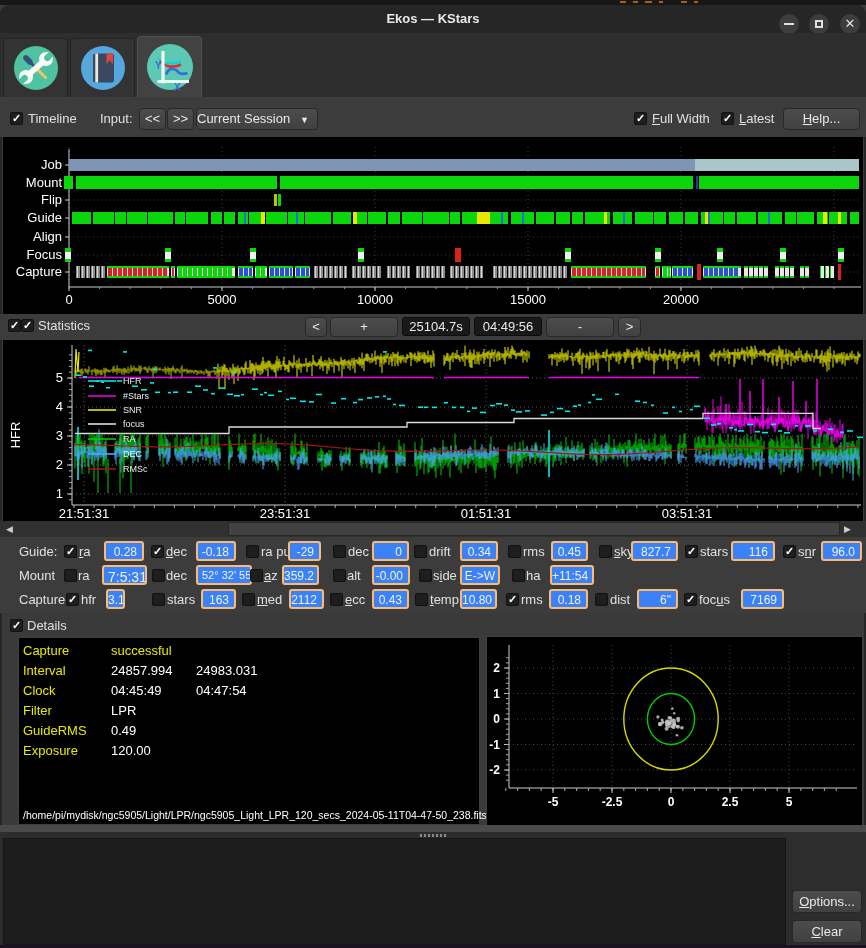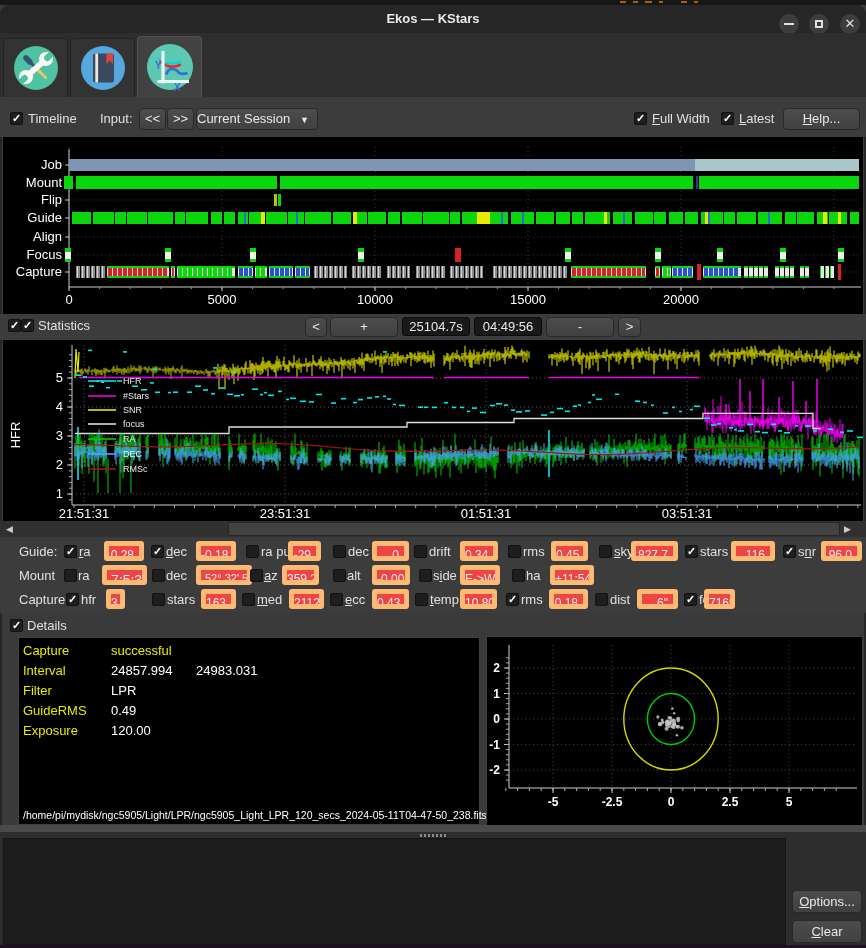--- a/index.html
+++ b/index.html
@@ -8,21 +8,21 @@
 .winbtn { position:absolute; top:9px; width:20px; height:20px; border-radius:50%; background:#3d3d3d; color:#ddd; text-align:center; line-height:19px; font-size:12px; }
 .tabbar { left:0; top:33px; width:866px; height:64px; background:#2e2e2e; }
 .tab { position:absolute; top:5px; width:65px; height:59px; background:#333333; border:1px solid #232323; border-bottom:none; border-radius:4px 4px 0 0; }
 .tab.sel { background:#424242; border-color:#505050; top:3px; height:61px; }
 .tab svg { position:absolute; left:50%; top:50%; transform:translate(-50%,-50%); }
 .toolbar { left:0; top:97px; width:866px; height:40px; background:#3c3c3c; }
 .cb { position:absolute; width:13px; height:13px; background:#1e1e1e; border:1px solid #111; border-radius:2px; }
 .cb .mk { position:absolute; left:1px; top:-1px; color:#fff; font-size:11px; font-weight:bold; line-height:13px; }
 .sl { position:absolute; color:#e0e0e0; font-size:13px; white-space:nowrap; }
 .btn { position:absolute; background:linear-gradient(#4c4c4c,#414141); border:1px solid #282828; border-radius:4px; color:#e8e8e8; font-size:13px; text-align:center; }
-.vbox { position:absolute; height:20px; background:#ef4444; border:5px solid #fdba74; border-radius:3px; color:#f0f0f0; font-size:12px; text-align:right; padding:2px 5px 0 0; white-space:nowrap; overflow:hidden; }
+.vbox { position:absolute; height:20px; background:#3b82f6; border:2px solid #fdba74; border-radius:3px; color:#f0f0f0; font-size:12px; text-align:right; padding:2px 5px 0 0; white-space:nowrap; overflow:hidden; }
 .darkbox { position:absolute; height:19px; background:#191919; border:1px solid #0c0c0c; border-radius:3px; color:#e8e8e8; font-size:13px; text-align:center; padding-top:1px; }
 u { text-decoration:underline; }
 </style></head>
 <body>
 <div class="abs" style="left:0;top:0;width:866px;height:5px;background:#171717"></div>
 <div class="abs" style="left:0;top:33px;width:2px;height:912px;background:#262626"></div>
 <div class="abs" style="left:864px;top:33px;width:2px;height:912px;background:#262626"></div>
 <div class="abs" style="left:620px;top:1px;width:6px;height:2px;background:#a2601c"></div>
 <div class="abs" style="left:633px;top:1px;width:5px;height:2px;background:#a2601c"></div>
 <div class="abs" style="left:645px;top:1px;width:7px;height:2px;background:#a2601c"></div>
@@ -839,40 +839,45 @@
       </span>
       <span class="sl" style="left:521px;top:592px">rms</span>
       <span class="vbox" style="left:549px;top:589px;width:39px">0.18</span>
       <span class="cb" style="left:595px;top:593px"></span>
       <span class="sl" style="left:610px;top:592px">dist</span>
       <span class="vbox" style="left:637px;top:589px;width:41px">6"</span>
       <span class="cb" style="left:684px;top:593px">
         <span class="mk">✓</span>
       </span>
       <span class="sl" style="left:699px;top:592px">foc<u>u</u>s</span>
-      <span class="vbox" style="left:704px;top:589px;width:31px">7169</span>
+      <span class="vbox" style="left:741px;top:589px;width:43px">7169</span>
     </div>
 </div>
 <div class="abs" style="left:10px;top:619px;width:200px;height:16px">
   <span class="cb" style="left:0;top:0">
       <span class="mk">✓</span>
     </span>
   <span class="sl" style="left:17px;top:-1px">Details</span>
 </div>
 <div class="abs" style="left:18px;top:637px;width:462px;height:188px;background:#000;border:1px solid #3f3f3f;color:#fff;font-size:13px">
   <table style="border-collapse:collapse;font-size:13px;margin:2px 0 0 4px">
   <tbody>
         <tr>
           <td class="yl">Capture</td>
           <td class="yl" colspan="2">successful</td>
         </tr>
   <tr>
           <td class="yl">Interval</td>
           <td>24857.994</td>
           <td>24983.031</td>
+        </tr>
+  <tr>
+          <td class="yl">Clock</td>
+          <td>04:45:49</td>
+          <td>04:47:54</td>
         </tr>
   <tr>
           <td class="yl">Filter</td>
           <td colspan="2">LPR</td>
         </tr>
   <tr>
           <td class="yl">GuideRMS</td>
           <td colspan="2">0.49</td>
         </tr>
   <tr>

